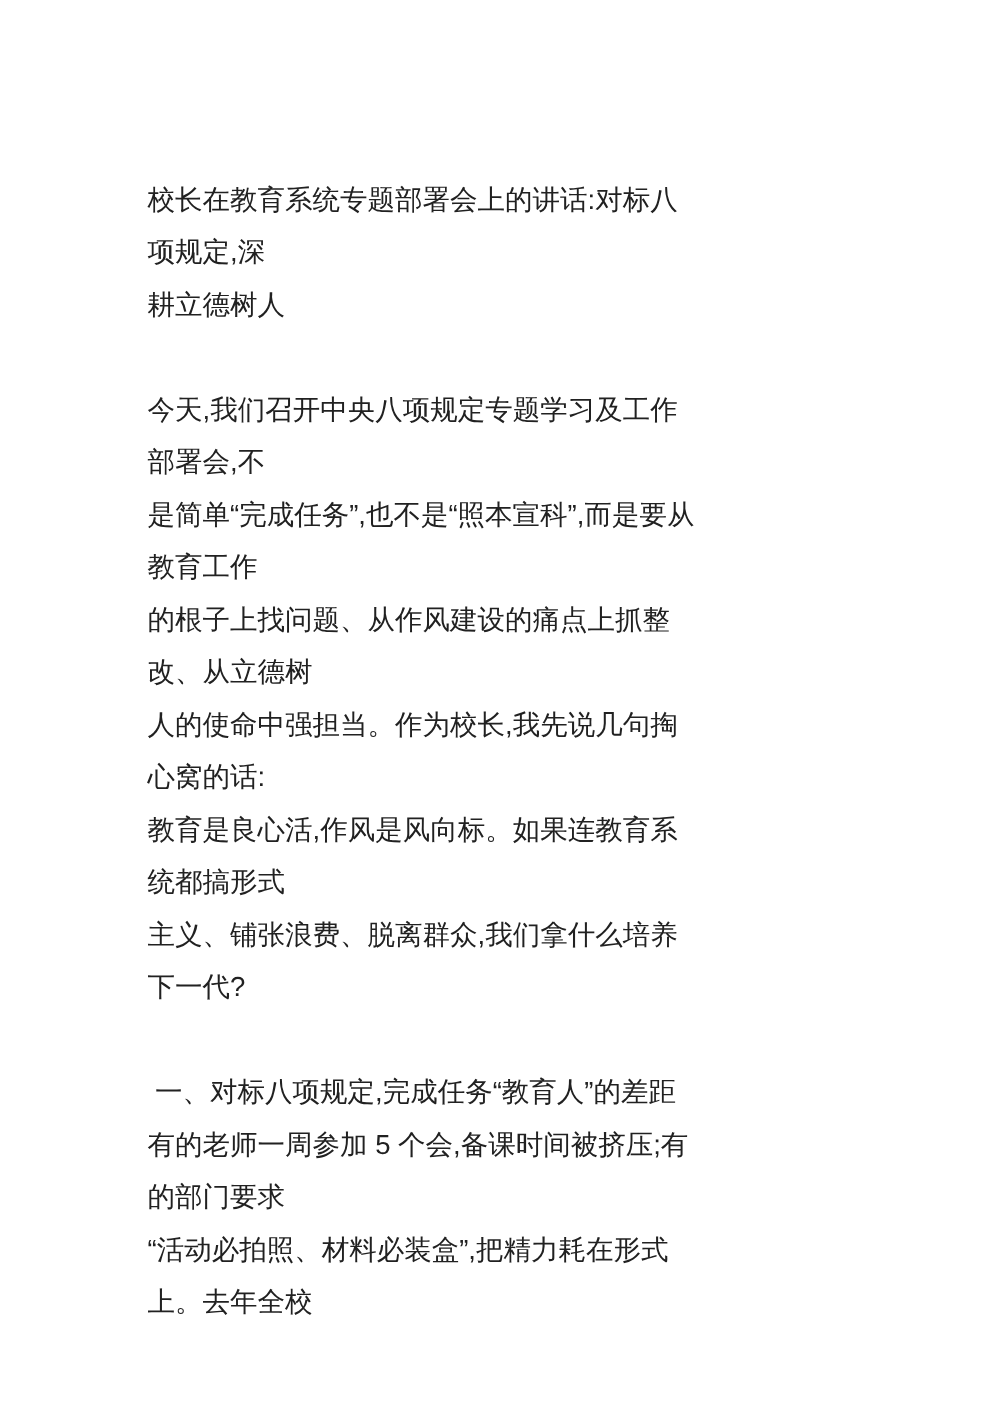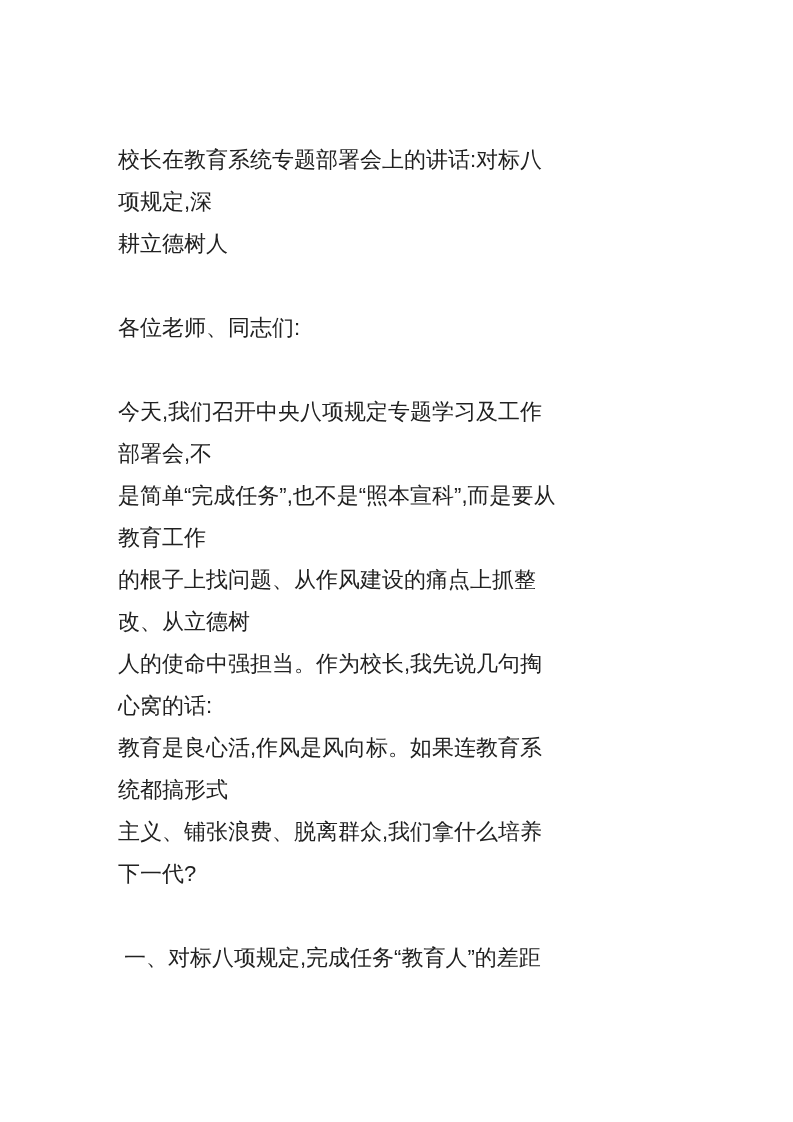--- a/index.html
+++ b/index.html
@@ -30,27 +30,28 @@
   .indent-sm { padding-left: 6px; }
 </style>
 </head>
 <body>
 
 <div class="doc-page">
 
   <div class="block gap-after">校长在教育系统专题部署会上的讲话:对标八项规定,深
 耕立德树人</div>
 
-  <div class="block gap-after">各位老师、同志们:</div>
 
   <div class="block gap-after">今天,我们召开中央八项规定专题学习及工作部署会,不
 是简单“完成任务”,也不是“照本宣科”,而是要从教育工作
 的根子上找问题、从作风建设的痛点上抓整改、从立德树
 人的使命中强担当。作为校长,我先说几句掏心窝的话:
 教育是良心活,作风是风向标。如果连教育系统都搞形式
 主义、铺张浪费、脱离群众,我们拿什么培养下一代?</div>
 
   <div class="block indent-sm">一、对标八项规定,完成任务“教育人”的差距</div>
 
 
 
+  <div class="block">有的老师一周参加 5 个会,备课时间被挤压;有的部门要求
+“活动必拍照、材料必装盒”,把精力耗在形式上。去年全校</div>
 
 </div>
 
 </body></html>

